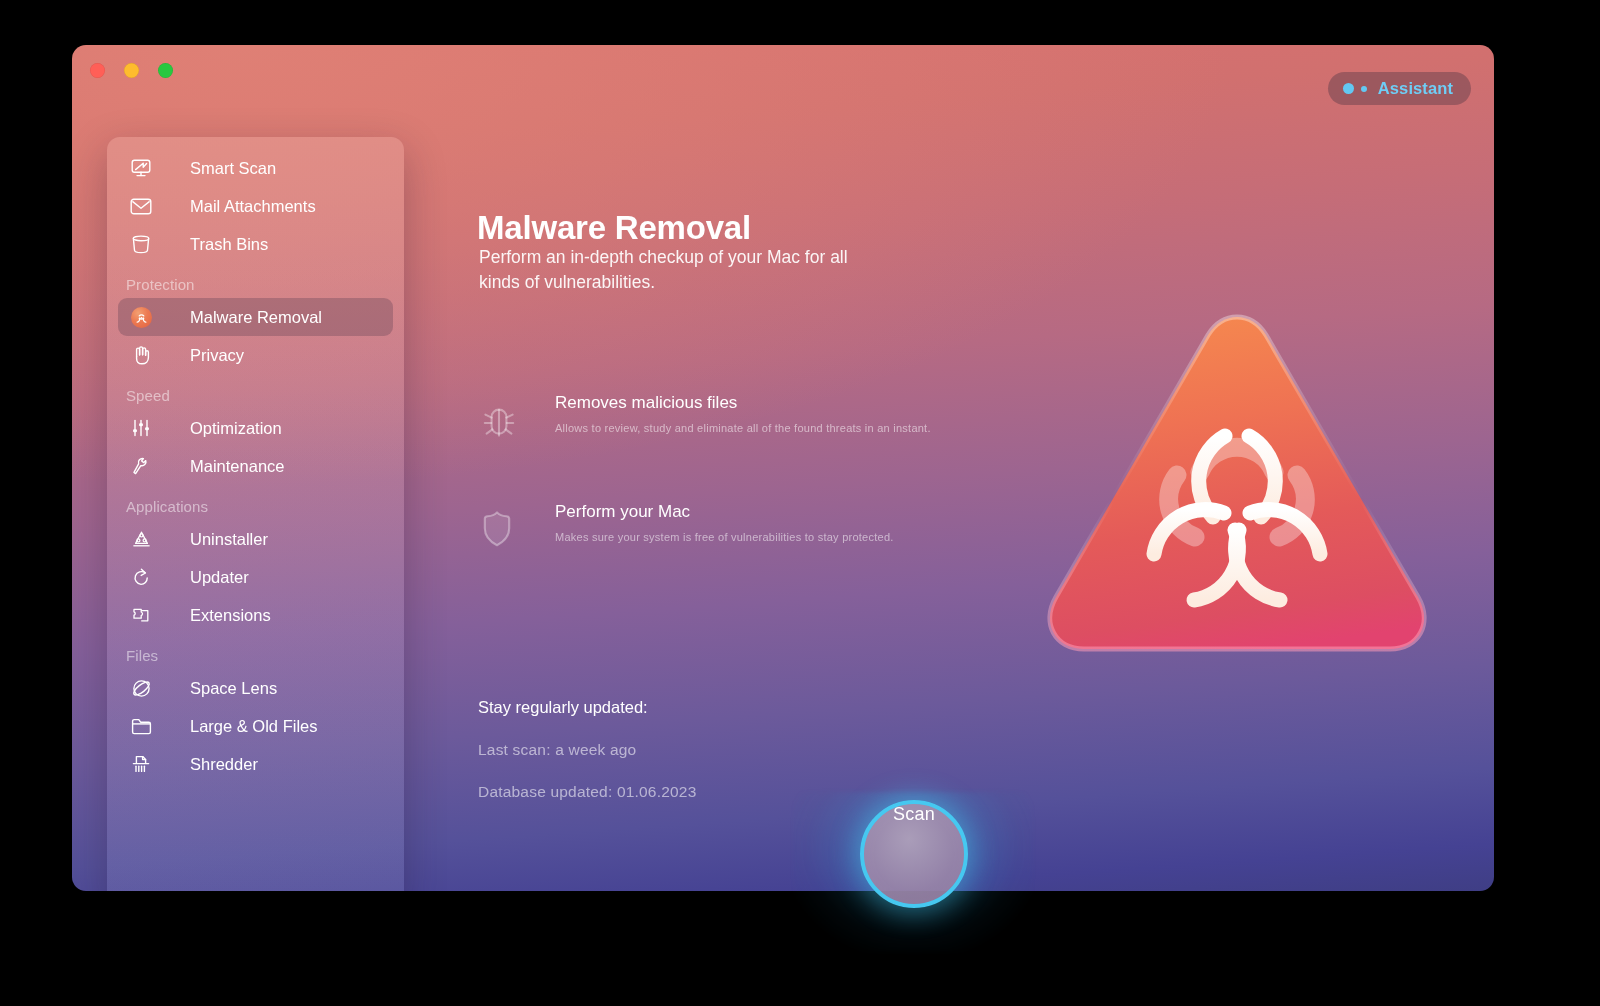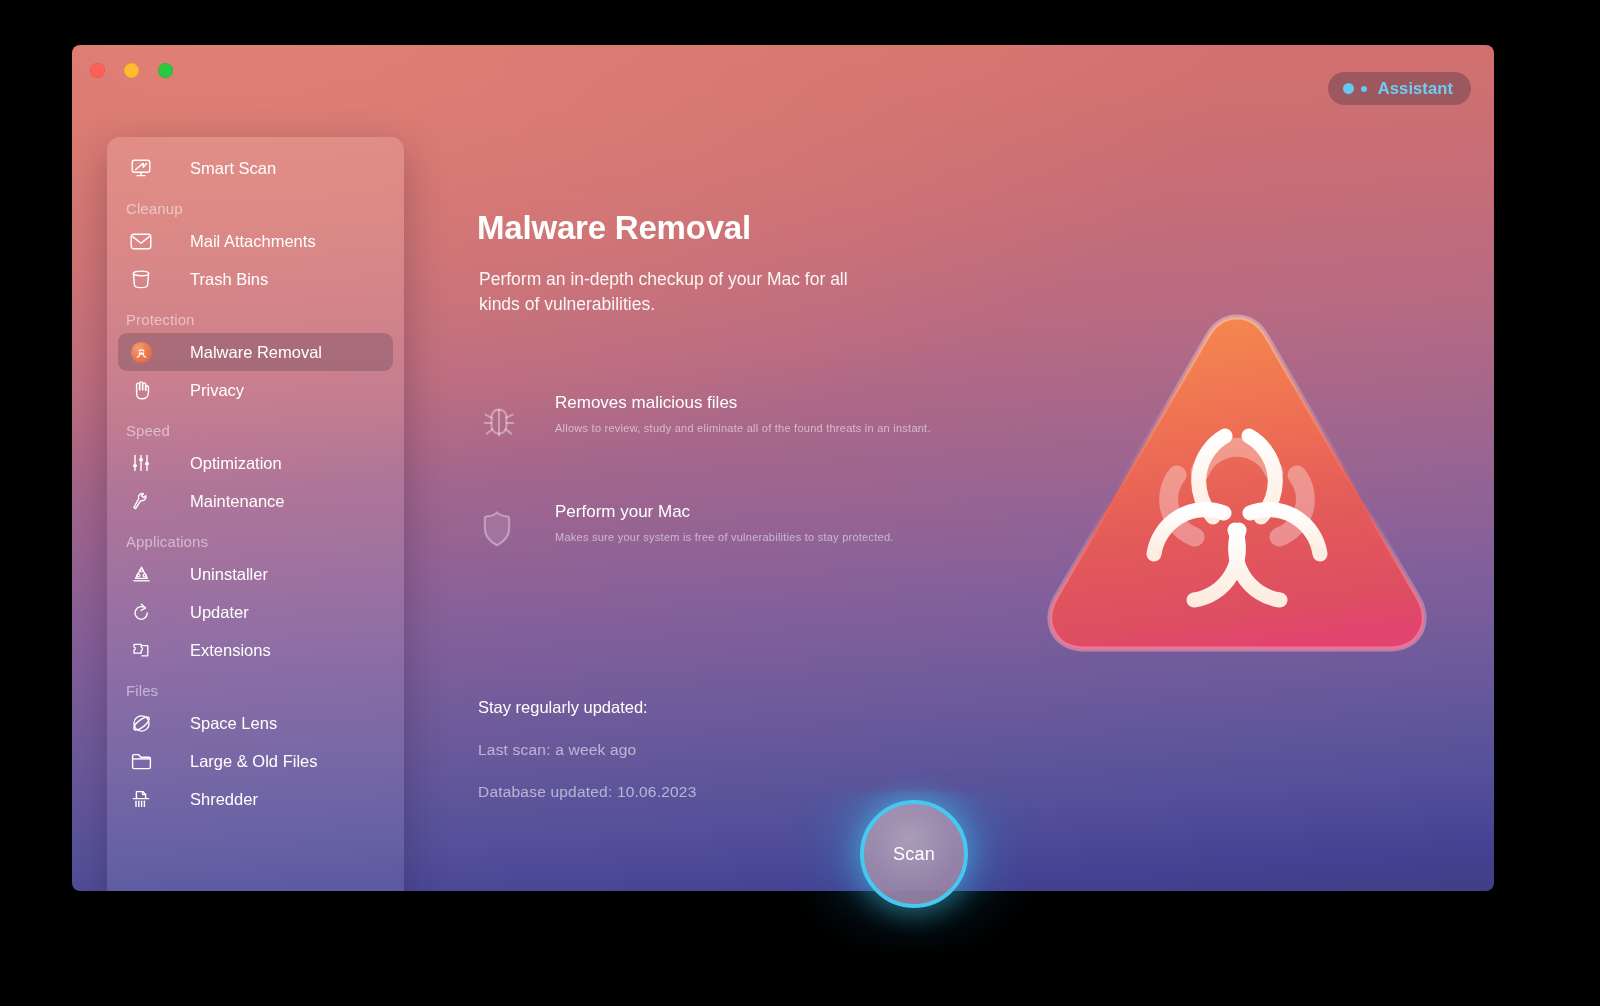--- a/index.html
+++ b/index.html
@@ -9,21 +9,21 @@
     font-family: "Liberation Sans", sans-serif;
     overflow: hidden;
   }
   #stage { position: relative; width: 1600px; height: 1006px; background:#000; }
 
   
   #window {
     position: absolute;
     left: 72px; top: 45px;
     width: 1422px; height: 846px;
-    border-radius: 8px;
+    border-radius: 14px;
     overflow: hidden;
     background:
       radial-gradient(120% 90% at 12% 0%, rgba(224,130,118,0.85) 0%, rgba(224,130,118,0.0) 58%),
       linear-gradient(176deg,
         #d9726f 0%,
         #d1706f 12%,
         #c66d77 24%,
         #b66a83 38%,
         #9d6590 52%,
         #85609a 64%,
@@ -100,21 +100,21 @@
     display:flex; align-items:center; justify-content:center;
   }
 
   
   #main { position:absolute; left:405px; top:120px; right:0; bottom:0; }
   #page-title {
     position:absolute; left:0; top:44px;
     font-size:33px; font-weight:bold; color:#fff; letter-spacing:-0.2px;
   }
   #page-desc {
-    position:absolute; left:2px; top:102px; width:395px;
+    position:absolute; left:2px; top:80px; width:395px;
     font-size:17.5px; line-height:1.42; color:rgba(255,255,255,0.93);
   }
 
   .feature { position:absolute; left:0; width:470px; display:flex; }
   .feature .f-ico { width:58px; flex:0 0 58px; padding-top:6px; display:flex; justify-content:flex-start; }
   .feature .f-txt { padding-left:20px; }
   .f-title { font-size:17px; color:#fff; margin-bottom:7px; }
   .f-sub   { font-size:11px; line-height:1.55; color:rgba(255,255,255,0.53); letter-spacing:0.25px; }
 
   #updated-block { position:absolute; left:1px; top:533px; }
@@ -133,21 +133,21 @@
     pointer-events:none;
   }
   #scan-btn {
     position:absolute;
     left:860px; top:800px;
     width:108px; height:108px;
     border-radius:50%;
     border: 4px solid #46c8f0;
     background: radial-gradient(circle at 45% 35%, rgba(178,160,185,0.92) 0%, rgba(150,128,165,0.92) 70%, rgba(136,116,156,0.95) 100%);
     box-shadow: 0 0 24px 6px rgba(70,200,240,0.40), inset 0 0 18px rgba(255,255,255,0.07);
-    display:flex; align-items:center; justify-content:center;
+    display:flex; align-items:flex-start; justify-content:center;
     cursor:pointer;
   }
   #scan-label { color:#fff; font-size:18px; letter-spacing:0.2px; }
 </style>
 </head>
 <body>
 
 <div id="stage">
 
   <div id="window">
@@ -171,21 +171,20 @@
           <svg width="22" height="20" viewBox="0 0 22 20" fill="none" stroke="#ffffff" stroke-width="1.4" stroke-linejoin="round" stroke-linecap="round">
             <rect x="2.2" y="2.2" width="17.6" height="12" rx="2.2"></rect>
             <path d="M7 17.6h8"></path>
               <path d="M11 14.2v3.4"></path>
             <path d="M5.6 11.6 L13.2 5.2 L13.2 9.2 L16.6 5.6"></path>
           </svg>
         </span>
         <span class="nav-label">Smart Scan</span>
       </div>
 
-      <div class="nav-group-label">Cleanup</div>
       <div class="nav-item">
         <span class="nav-ico">
           <svg width="22" height="17" viewBox="0 0 22 17" fill="none" stroke="#fff" stroke-width="1.4" stroke-linejoin="round">
             <rect x="1.2" y="1.2" width="19.6" height="14.6" rx="2.6"></rect>
             <path d="M2.4 3.4 L11 10.2 L19.6 3.4"></path>
           </svg>
         </span>
         <span class="nav-label">Mail Attachments</span>
       </div>
       <div class="nav-item">
@@ -348,21 +347,21 @@
         </div>
         <div class="f-txt">
           <div class="f-title">Perform your Mac</div>
           <div class="f-sub" style="width:340px">Makes sure your system is free of vulnerabilities to stay protected.</div>
         </div>
       </div>
 
       <div id="updated-block">
         <div id="updated-title">Stay regularly updated:</div>
         <div class="updated-line">Last scan: a week ago</div>
-        <div class="updated-line">Database updated: 10.06.2023</div>
+        <div class="updated-line">Database updated: 01.06.2023</div>
       </div>
 
       <div id="hero">
         <svg width="400" height="375" viewBox="0 0 400 375">
           <defs>
             <linearGradient id="triGrad" x1="0.42" y1="0" x2="0.58" y2="1">
               <stop offset="0%" stop-color="#f5874f"></stop>
               <stop offset="30%" stop-color="#ef7253"></stop>
               <stop offset="62%" stop-color="#e45a59"></stop>
               <stop offset="88%" stop-color="#dd4e62"></stop>

